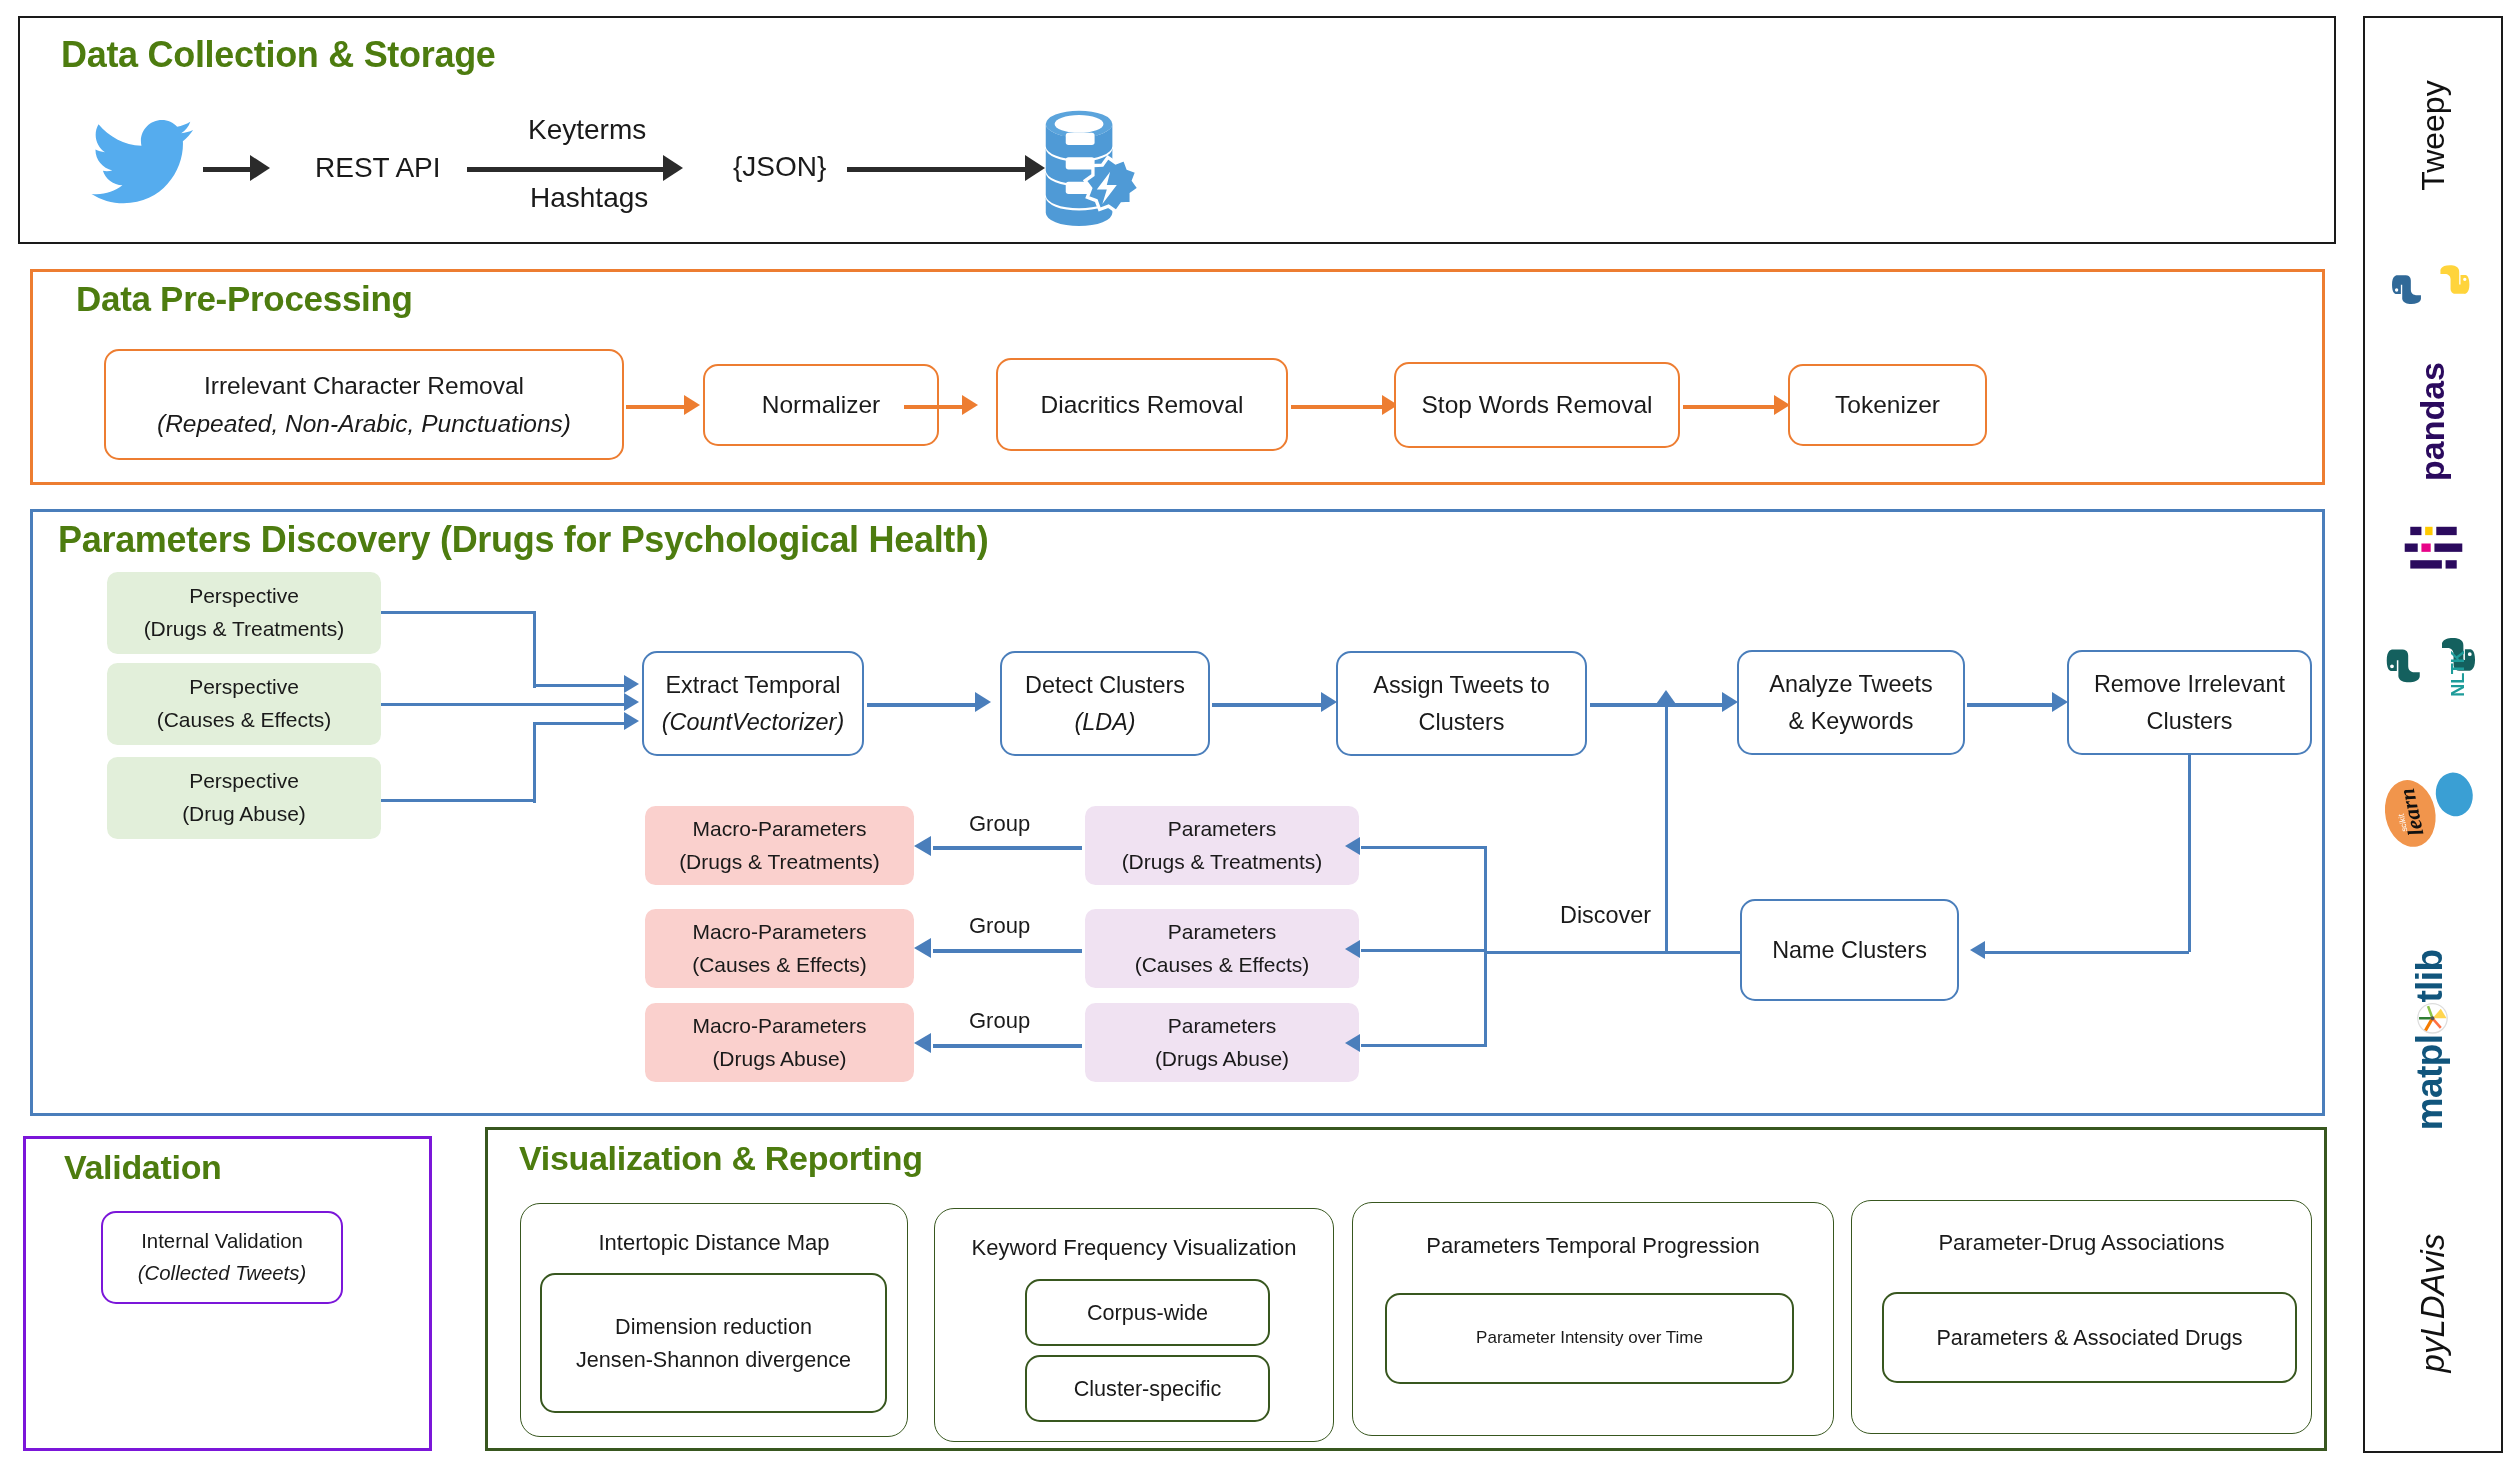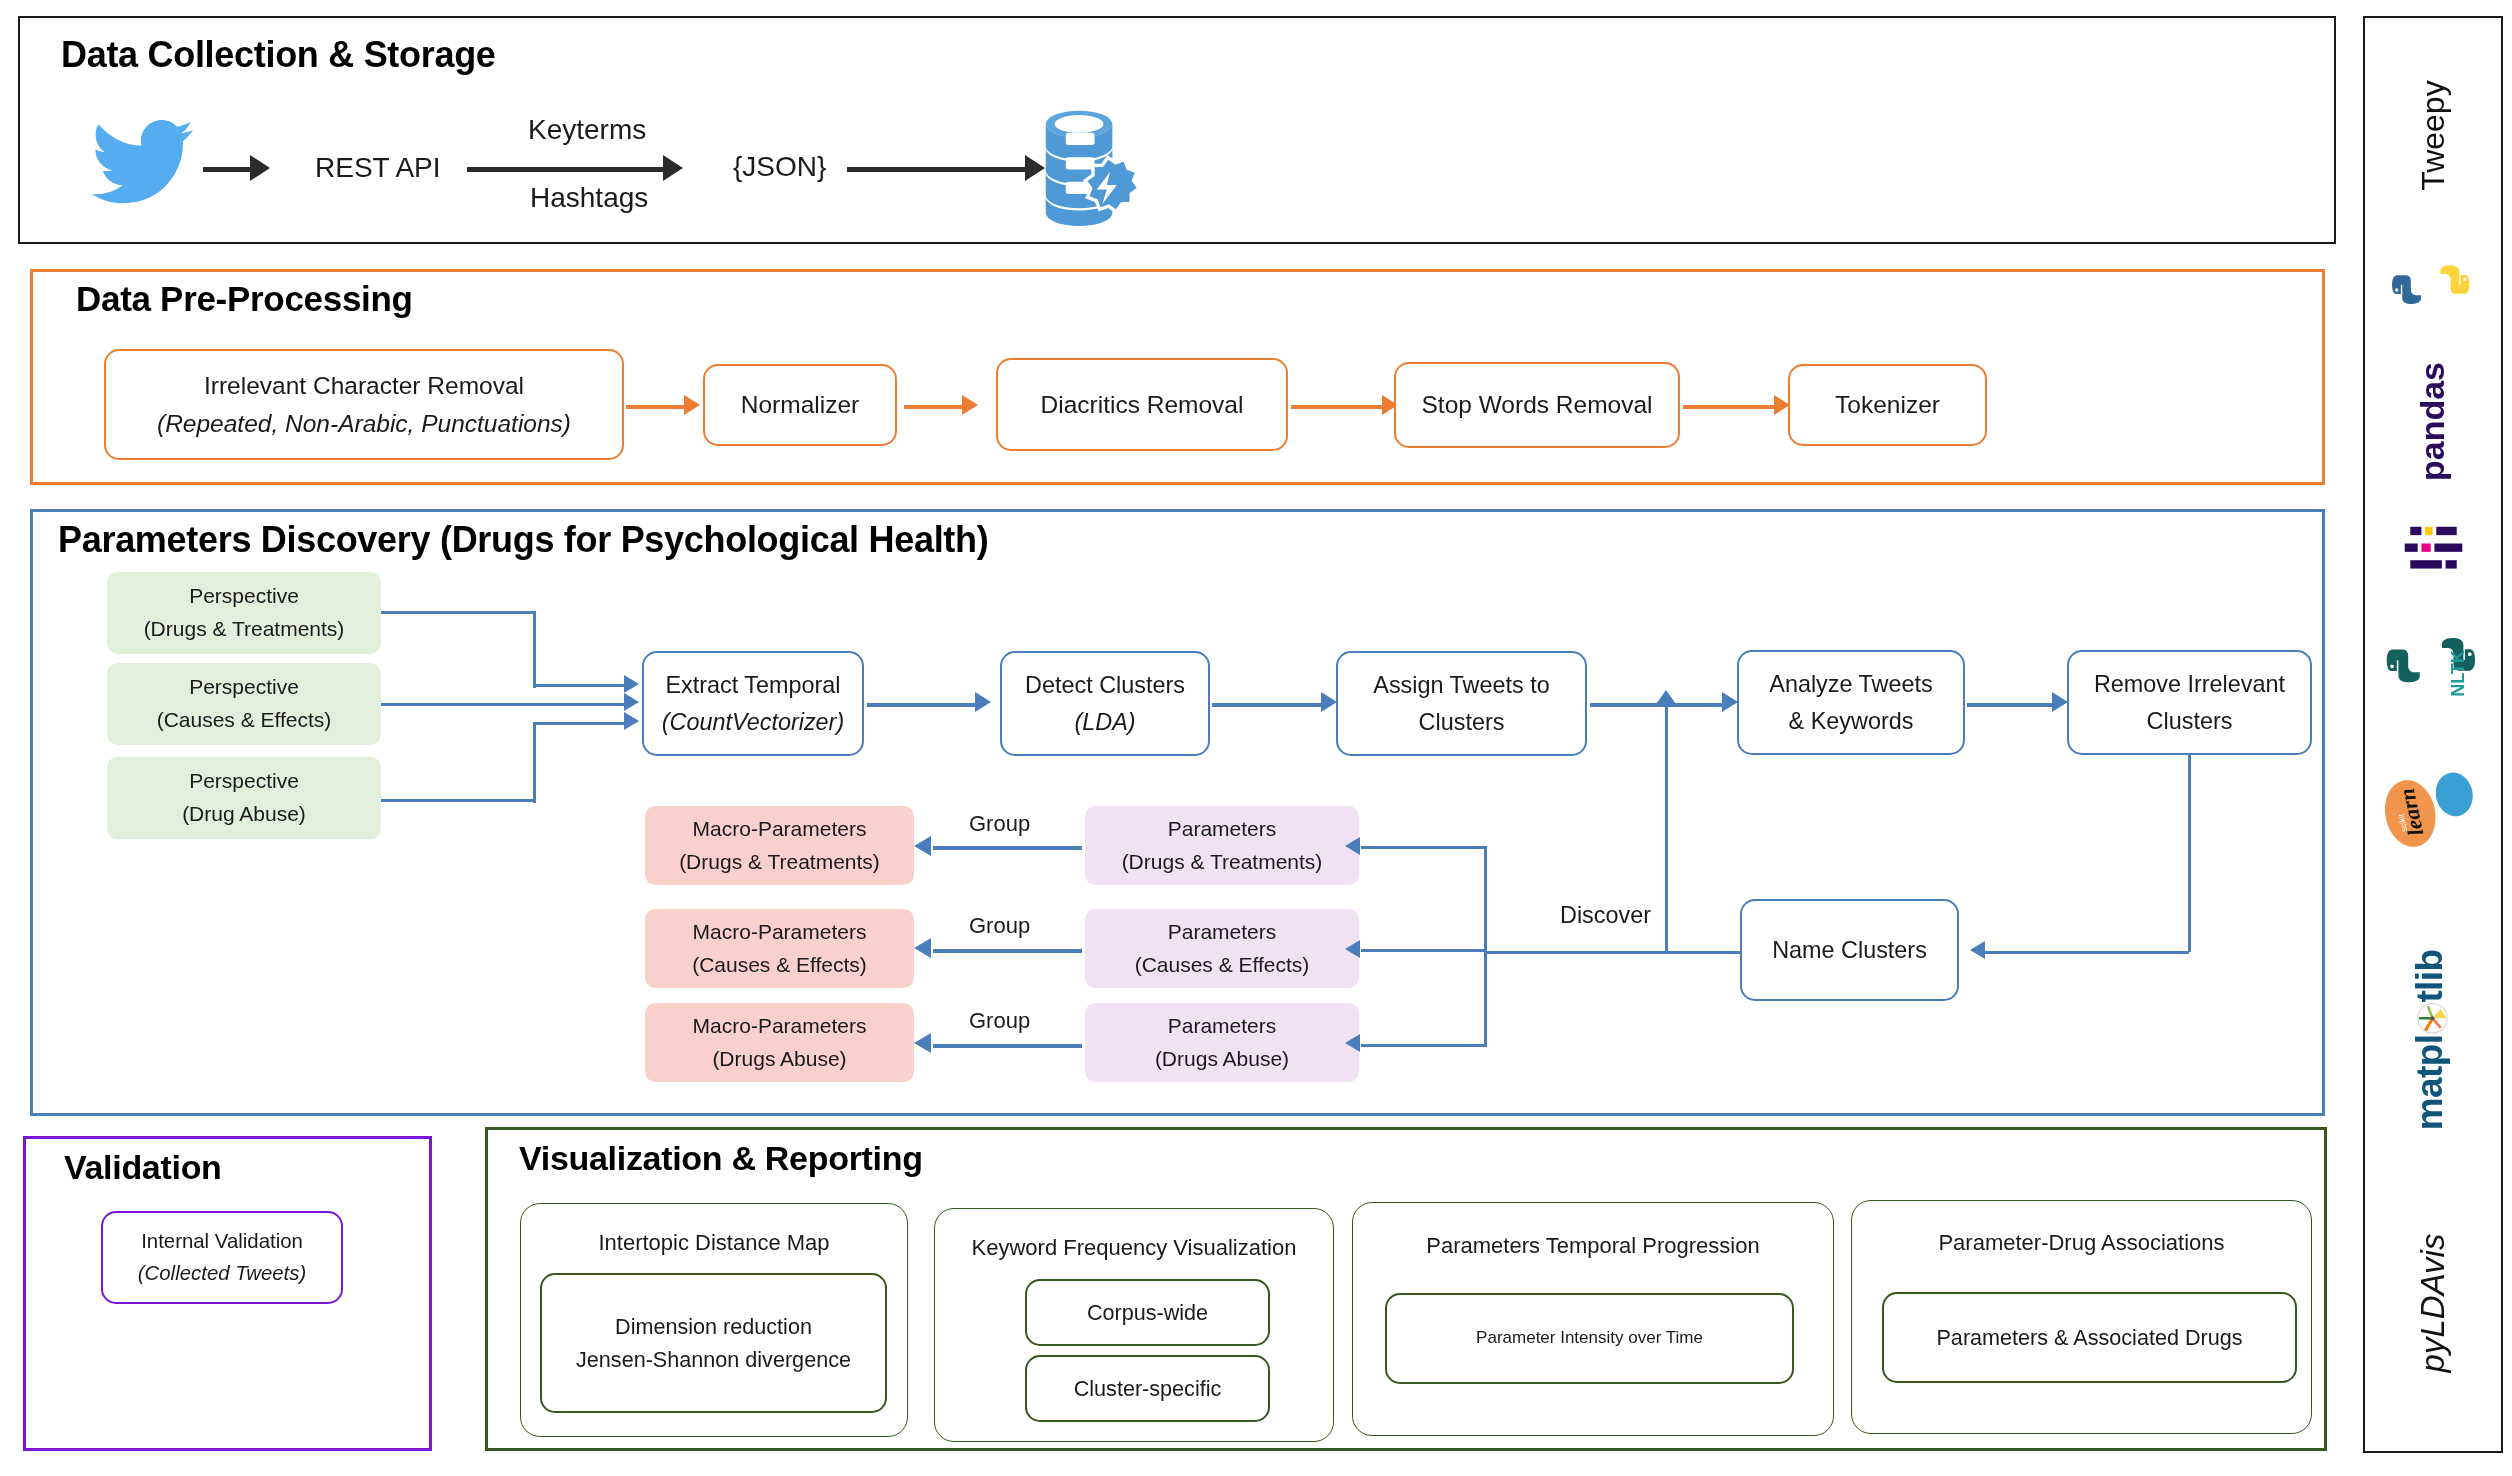--- a/index.html
+++ b/index.html
@@ -19,21 +19,21 @@
   }
   
   .panel {
     position: absolute;
     box-sizing: border-box;
     background: #ffffff;
   }
   .panel-title {
     position: absolute;
     font-weight: bold;
-    color: #000000;
+    color: #4d7c0f;
     letter-spacing: -0.3px;
     white-space: nowrap;
     font-family: "Liberation Sans", sans-serif;
   }
   
   .node {
     position: absolute;
     box-sizing: border-box;
     display: flex;
     flex-direction: column;
@@ -145,21 +145,21 @@
   <div class="panel-title" style="left:76px; top:279px; font-size:35px;">Data Pre-Processing</div>
 
   <div class="node n-orange" style="left:104px; top:349px; width:520px; height:111px; font-size:24.5px;">
     <span class="l1">Irrelevant Character Removal</span>
     <span class="l2 it">(Repeated, Non-Arabic, Punctuations)</span>
   </div>
 
   <div class="line" style="left:626px; top:405px; width:61px; border-top:4.1px solid #ED7D31;"></div>
   <div class="ahead" style="left:684px; top:395px; border-width:10.5px 0 10.5px 16.4px; border-color:transparent transparent transparent #ED7D31;"></div>
 
-  <div class="node n-orange" style="left:703px; top:364px; width:194px; height:82px; font-size:24.5px;">
+  <div class="node n-orange" style="left:703px; top:364px; width:236px; height:82px; font-size:24.5px;">
     <span class="l1">Normalizer</span>
   </div>
 
   <div class="line" style="left:904px; top:405px; width:61px; border-top:4.1px solid #ED7D31;"></div>
   <div class="ahead" style="left:962px; top:395px; border-width:10.5px 0 10.5px 16.4px; border-color:transparent transparent transparent #ED7D31;"></div>
 
   <div class="node n-orange" style="left:996px; top:358px; width:292px; height:93px; font-size:24.5px;">
     <span class="l1">Diacritics Removal</span>
   </div>
 

